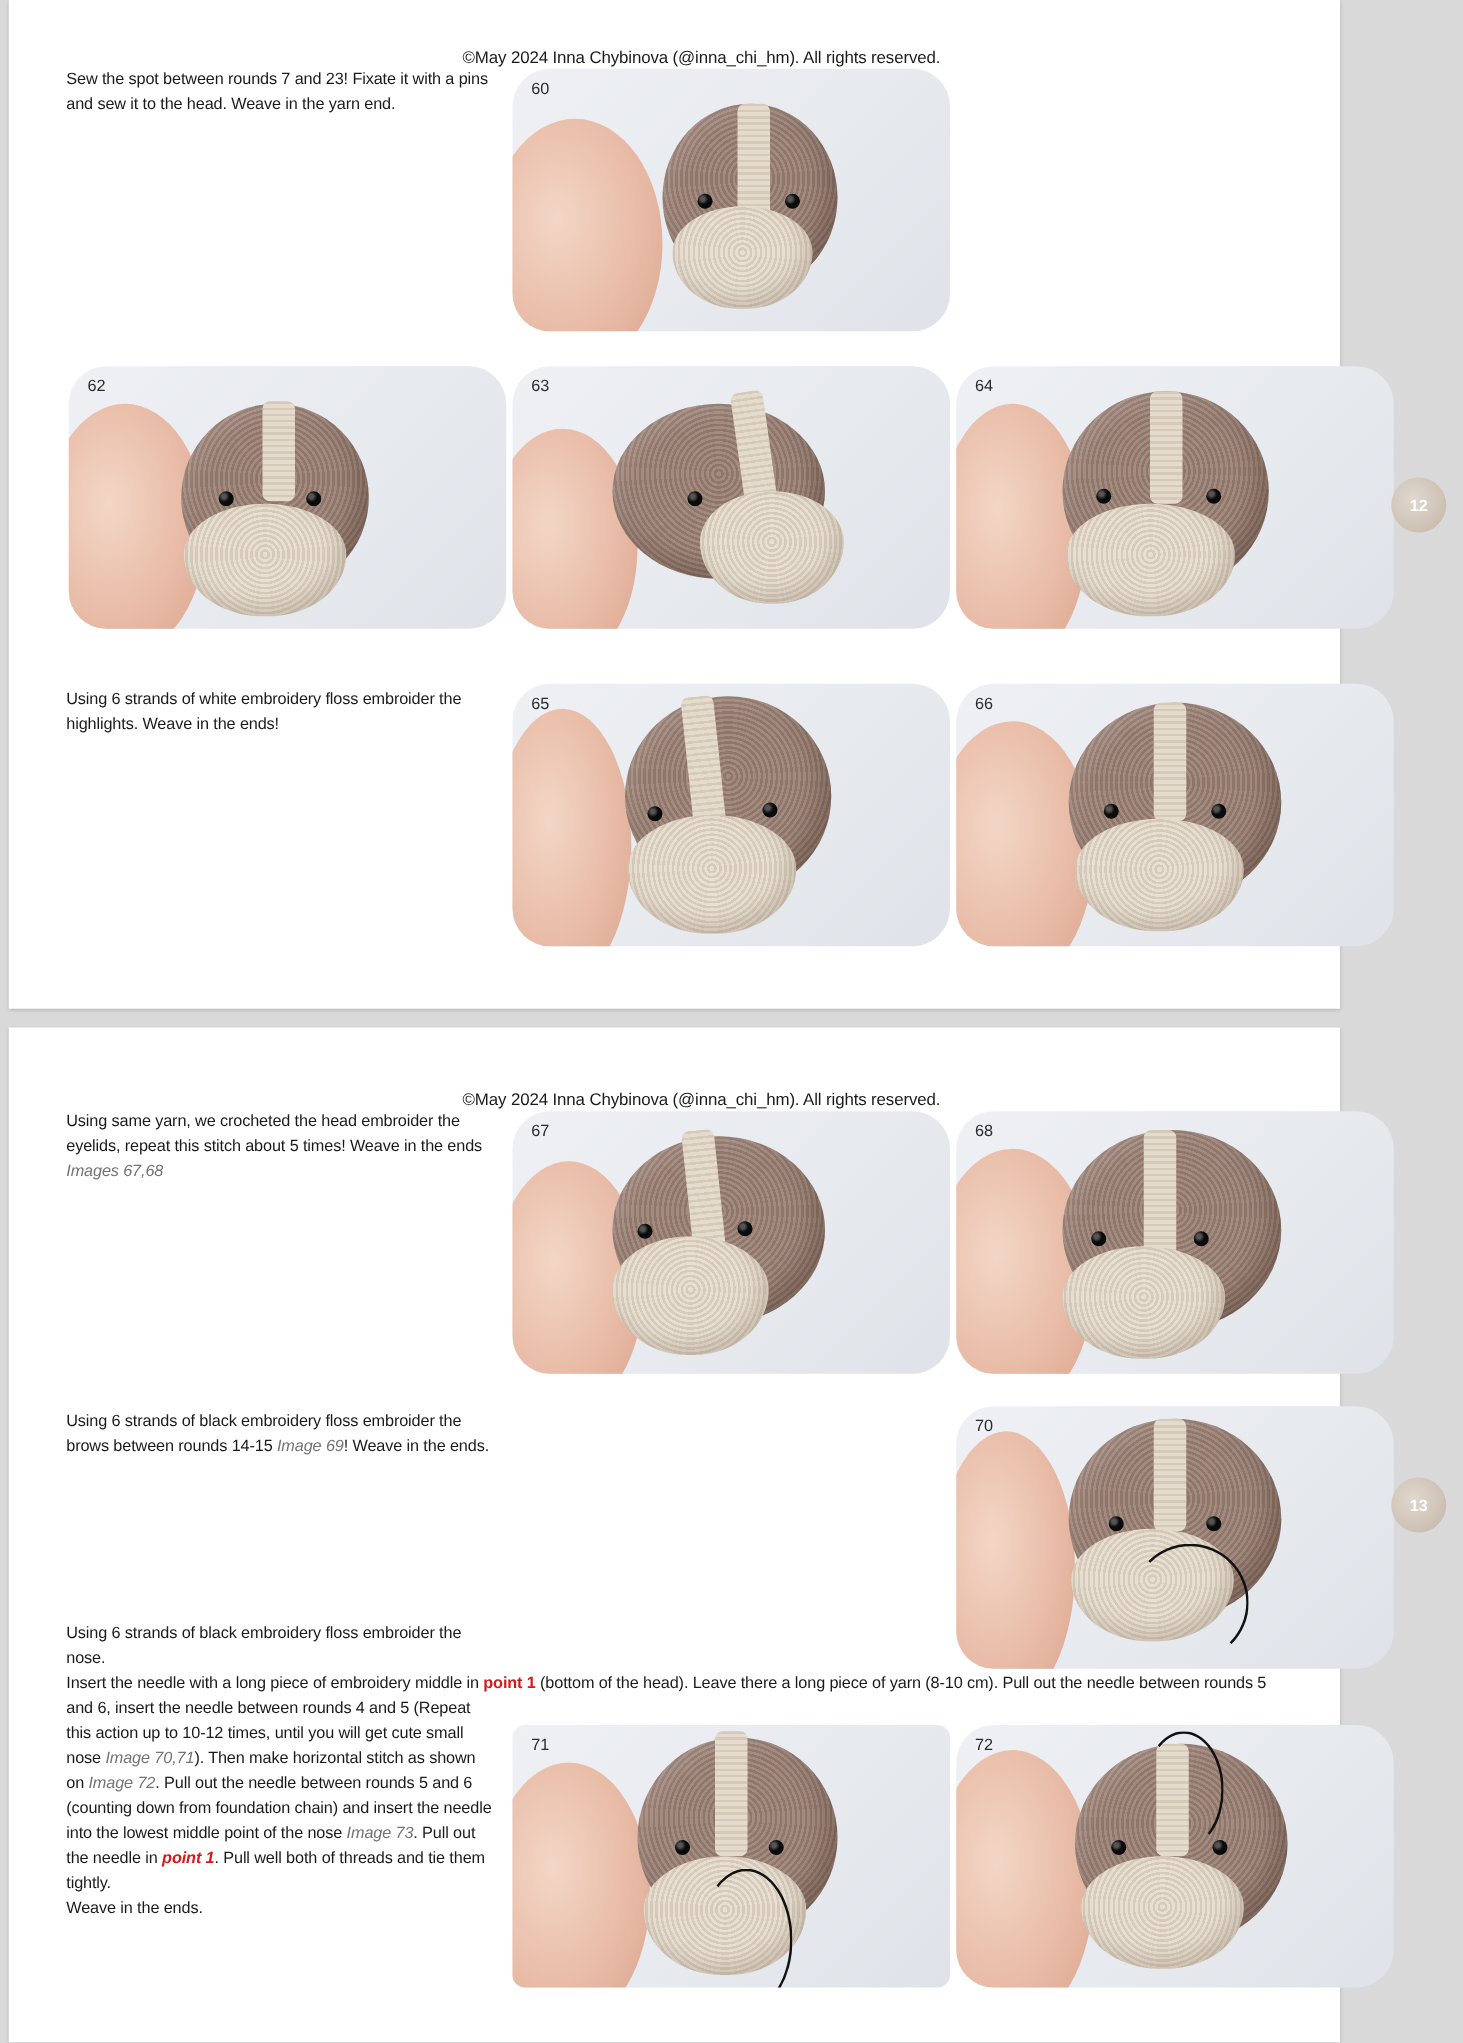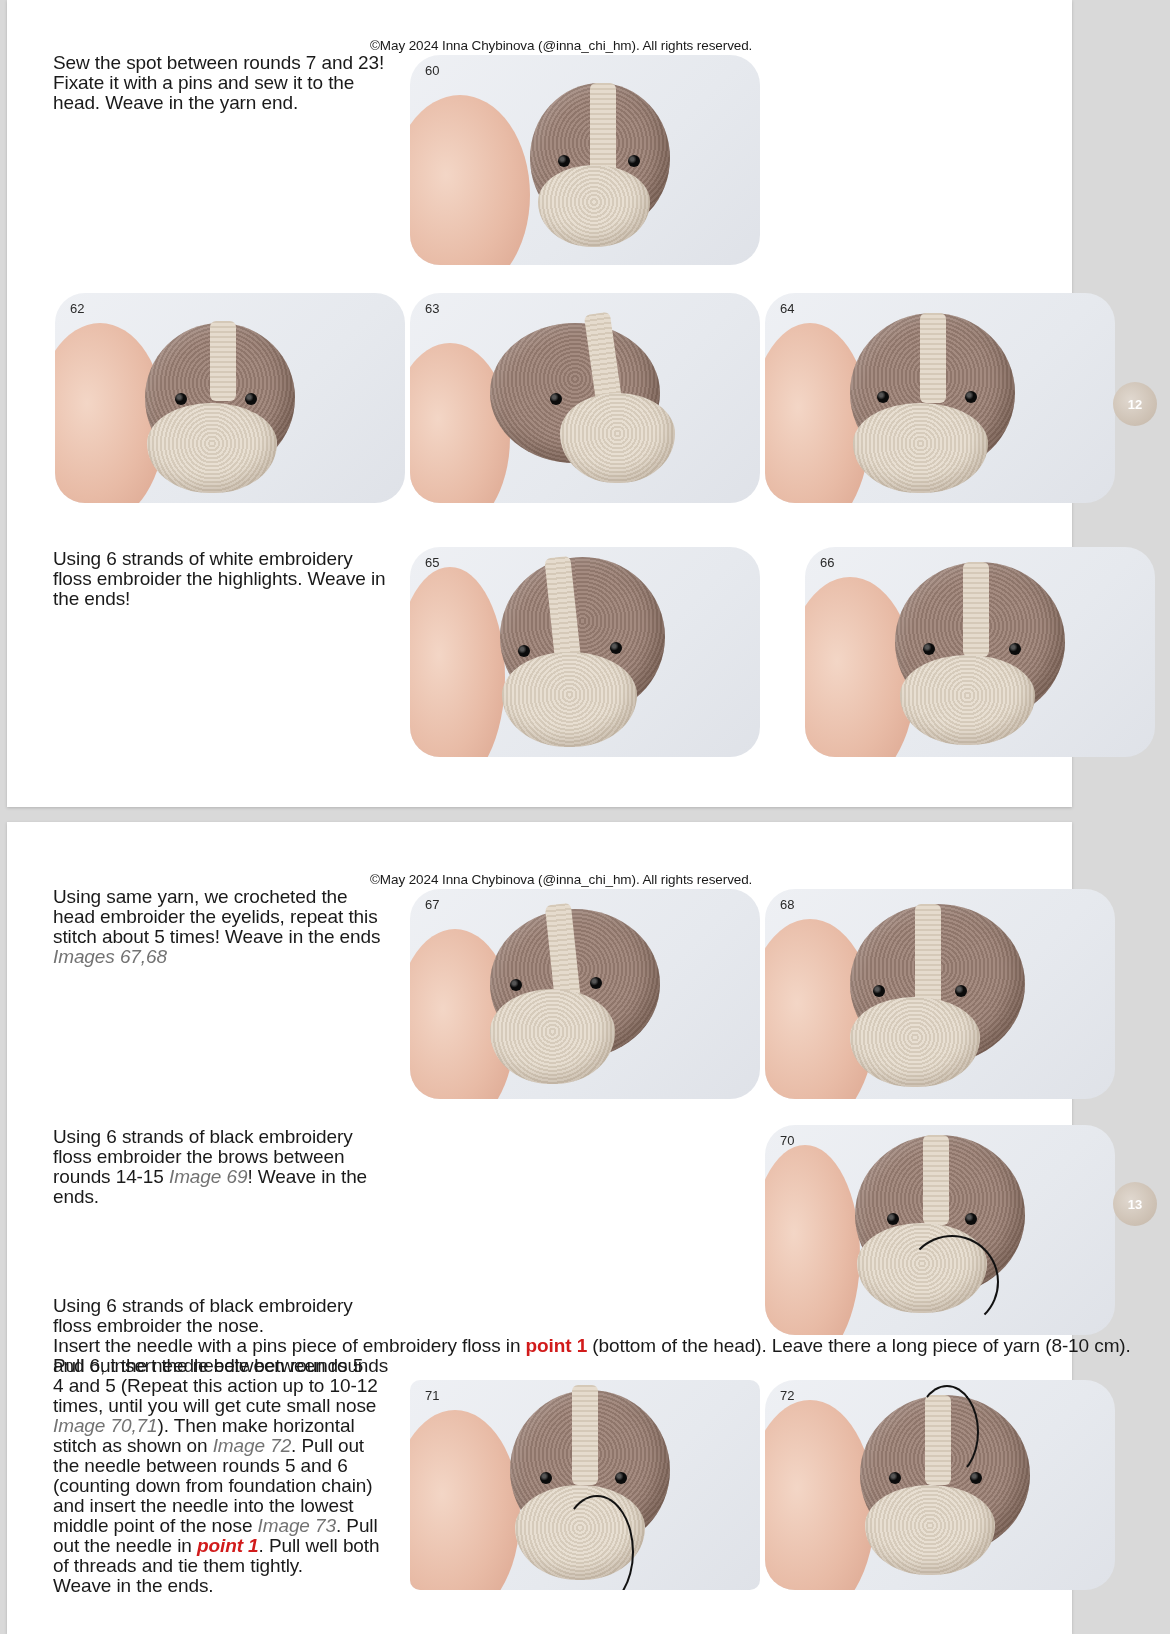--- a/index.html
+++ b/index.html
@@ -14,21 +14,21 @@
     position: absolute; left: 7px; width: 1065px; background: #ffffff;
     box-shadow: 0 1px 3px rgba(0,0,0,0.18);
   }
   .page-1 { top: 0; height: 807px; }
   .page-2 { top: 822px; height: 812px; }
   .copyright {
     position: absolute; font-size: 13.5px; color: #1a1a1a; white-space: nowrap;
     letter-spacing: -0.1px;
   }
   .instr {
-    position: absolute; font-size: 19px; line-height: 20px; color: #1a1a1a;
+    position: absolute; font-size: 13px; line-height: 20px; color: #1a1a1a;
     letter-spacing: -0.1px;
   }
   .instr .ref { color: #737373; font-style: italic; }
   .instr .pt  { color: #d11b1b; font-weight: bold; }
   .instr .pt-i{ color: #d11b1b; font-weight: bold; font-style: italic; }
   .photo {
     position: absolute; width: 350px; height: 210px; border-radius: 30px; overflow: hidden;
     background: linear-gradient(135deg, #eef0f4 0%, #e6e9ee 60%, #dfe2e8 100%);
   }
   .photo .num {
@@ -123,21 +123,21 @@
   <div class="photo" style="left:403px; top:547px;">
     <span class="num">65</span>
     <div class="hand" style="left:-15px; top:20px; width:110px; height:220px;"></div>
     <div class="head" style="left:90px; top:10px; width:165px; height:160px;"></div>
     <div class="stripe" style="left:140px; top:10px; height:110px; transform:rotate(-6deg);"></div>
     <div class="muzzle" style="left:92px; top:105px; width:135px; height:95px;"></div>
     <div class="eye" style="left:108px; top:98px;"></div>
     <div class="eye" style="left:200px; top:95px;"></div>
   </div>
 
-  <div class="photo" style="left:758px; top:547px;margin-left:40px;">
+  <div class="photo" style="left:758px; top:547px;">
     <span class="num">66</span>
     <div class="hand" style="left:-20px; top:30px; width:130px; height:210px;"></div>
     <div class="head" style="left:90px; top:15px; width:170px; height:160px;"></div>
     <div class="stripe" style="left:158px; top:15px; height:95px;"></div>
     <div class="muzzle" style="left:95px; top:108px; width:135px; height:90px;"></div>
     <div class="eye" style="left:118px; top:96px;"></div>
     <div class="eye" style="left:204px; top:96px;"></div>
   </div>
 </div>
 
@@ -182,21 +182,21 @@
     <div class="eye" style="left:122px; top:88px;"></div>
     <div class="eye" style="left:200px; top:88px;"></div>
     <div class="thread" style="left:140px; top:110px; width:90px; height:90px;"></div>
   </div>
 
   <div class="page-badge" style="left:1106px; top:360px;">13</div>
 
   <div class="instr" style="left:46px; top:474px; width:340px;">Using 6 strands of black embroidery floss embroider the nose.</div>
 
   <div class="instr" style="left:46px; top:514px; width:1080px;">
-    <span>Insert the needle with a pins piece of embroidery floss in </span><span class="pt">point 1</span><span> (bottom of the head). Leave there a long piece of yarn (8-10 cm). Pull out the needle between rounds 5</span>
+    <span>Insert the needle with a long piece of embroidery middle in </span><span class="pt">point 1</span><span> (bottom of the head). Leave there a long piece of yarn (8-10 cm). Pull out the needle between rounds 5</span>
   </div>
 
   <div class="instr" style="left:46px; top:534px; width:342px;">
     <span>and 6, insert the needle between rounds 4 and 5 (Repeat this action up to 10-12 times, until you will get cute small nose </span><span class="ref">Image 70,71</span><span>). Then make horizontal stitch as shown on </span><span class="ref">Image 72</span><span>. Pull out the needle between rounds 5 and 6 (counting down from foundation chain) and insert the needle into the lowest middle point of the nose </span><span class="ref">Image 73</span><span>. Pull out the needle in </span><span class="pt-i">point 1</span><span>. Pull well both of threads and tie them tightly.</span>
     <div>Weave in the ends.</div>
   </div>
 
   <div class="photo" style="left:403px; top:558px;border-radius:10px;">
     <span class="num">71</span>
     <div class="hand" style="left:-20px; top:30px; width:130px; height:210px;"></div>

